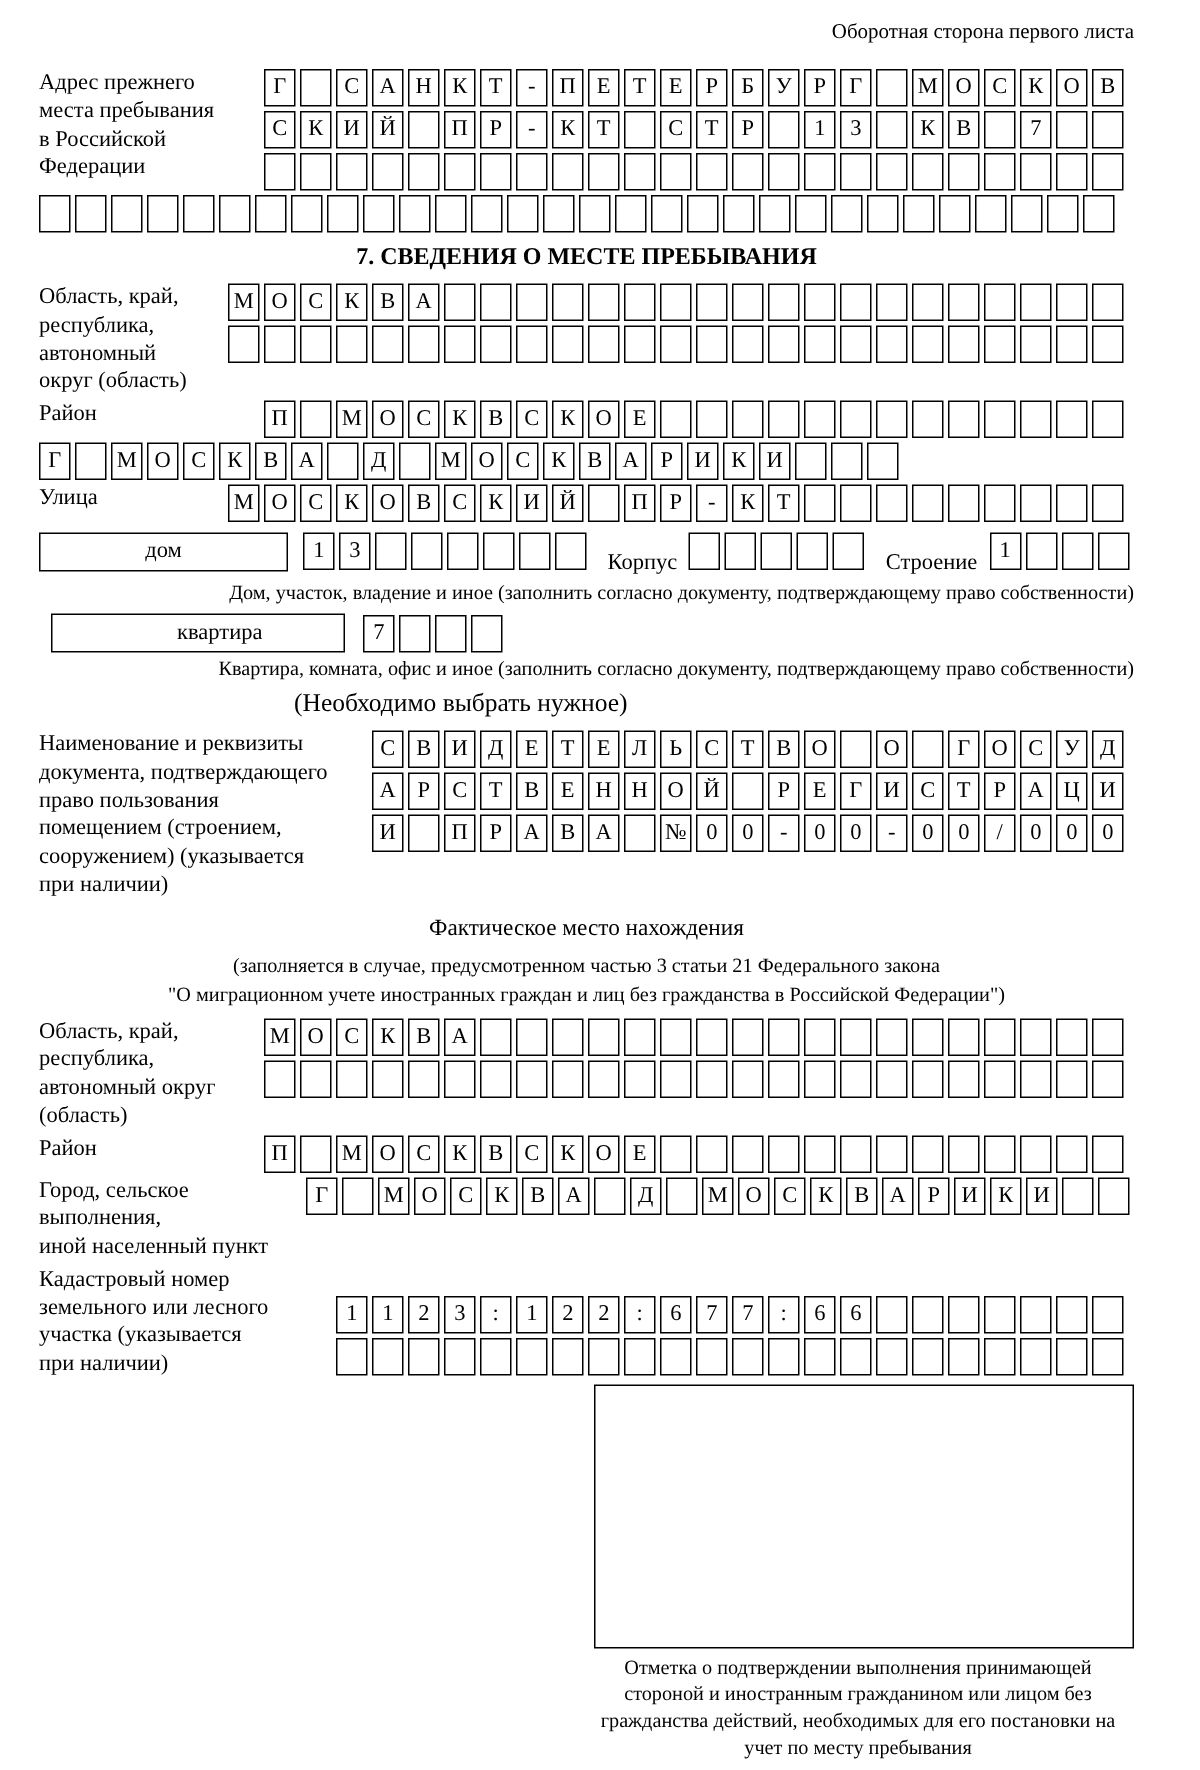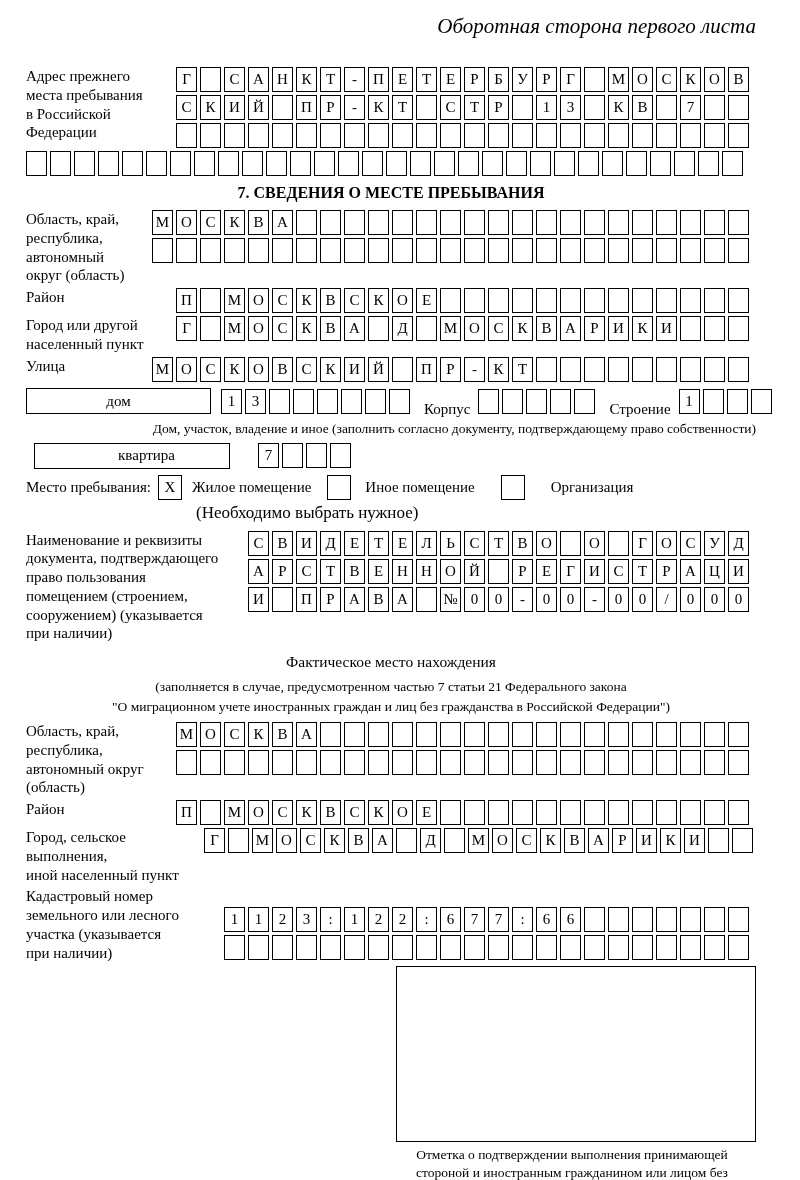--- a/index.html
+++ b/index.html
@@ -1,36 +1,36 @@
 <!DOCTYPE html>
 <html><head>
 <meta charset="utf-8">
 <style>
   html,body{margin:0;padding:0;background:#fff;}
   body{width:800px;height:1180px;overflow:hidden;color:#000;
        font-family:"Liberation Serif","DejaVu Serif",serif;}
   .sheet{padding:14px 44px 0 26px;box-sizing:border-box;width:800px;}
-  .top-right{text-align:right;font-size:21px;margin-bottom:28px;font-style:italic;}
+  .top-right{text-align:right;font-size:14px;margin-bottom:16px;}
   .field{display:flex;align-items:flex-start;margin-bottom:3px;}
   .flabel{font-size:15px;line-height:1.25;white-space:pre-line;flex:none;}
   .w150{width:150px;} .w126{width:126px;} .w222{width:222px;} .w178{width:178px;} .w198{width:198px;}
   .rows{display:flex;flex-direction:column;gap:3px;}
   .cells{display:flex;gap:3px;}
   .cb{box-sizing:border-box;flex:none;width:21px;height:25px;border:1.6px solid #000;
       display:flex;align-items:center;justify-content:center;
       font-size:15px;line-height:1;background:#fff;}
   .caption{font-size:13.5px;text-align:center;margin:3px 0 5px;}
   .caption.left{text-align:right;margin-left:2px;}
   .h2{font-size:16px;font-weight:bold;text-align:center;margin:8px 0 8px;}
   .h3{font-size:15.5px;font-weight:normal;text-align:center;margin:10px 0 6px;}
   .line{display:flex;align-items:center;margin-bottom:3px;}
   .widebox{box-sizing:border-box;height:26px;border:1.6px solid #000;display:flex;
            align-items:center;justify-content:center;font-size:15px;flex:none;}
-  .wb-dom{width:185px;margin-right:10px;}
-  .wb-kv{width:196px;margin-right:28px;padding-left:29px;}
+  .wb-dom{width:166px;margin-right:10px;}
+  .wb-kv{width:196px;margin-right:12px;padding-left:29px;}
   .inline-label{font-size:15px;margin:16px 8px 0 14px;flex:none;}
   .stay{font-size:15px;gap:0;}
   .chk{box-sizing:border-box;width:24px;height:25px;border:1.6px solid #000;flex:none;
        display:flex;align-items:center;justify-content:center;font-size:15px;}
   .stay-note{font-size:17px;margin:2px 0 8px 170px;}
   .notes-center{font-size:13.5px;text-align:center;line-height:1.45;margin-bottom:6px;}
   .cad-rows{margin-top:20px;}
   .stamp-wrap{width:368px;margin-left:auto;margin-top:4px;}
   .stamp-box{box-sizing:border-box;width:360px;height:176px;border:1.6px solid #000;margin-left:auto;}
   .stamp-note{font-size:13.5px;text-align:center;line-height:1.3;margin-top:4px;}
@@ -251,22 +251,20 @@
         <span class="cb"></span>
         <span class="cb"></span>
         <span class="cb"></span>
         <span class="cb"></span>
         <span class="cb"></span>
         <span class="cb"></span>
       </div>
   </div>
 
   <div class="field">
-    <div class="flabel w150">Город или другой
-населенный пункт</div>
     <div class="cells">
         <span class="cb">Г</span>
         <span class="cb"></span>
         <span class="cb">М</span>
         <span class="cb">О</span>
         <span class="cb">С</span>
         <span class="cb">К</span>
         <span class="cb">В</span>
         <span class="cb">А</span>
         <span class="cb"></span>
@@ -351,30 +349,22 @@
 
   <div class="line mt6">
     <div class="widebox wb-kv" style="margin-left:8px;">квартира</div>
     <div class="cells">
         <span class="cb">7</span>
         <span class="cb"></span>
         <span class="cb"></span>
         <span class="cb"></span>
       </div>
   </div>
-
-  <div class="line stay mt6">
-    <span>Место пребывания:</span>
-    <span class="chk" style="margin:0 10px 0 7px;">X</span>
-    <span>Жилое помещение</span>
-    <span class="chk" style="margin:0 14px 0 16px;"></span>
-    <span>Иное помещение</span>
-    <span class="chk" style="margin:0 26px 0 26px;"></span>
-    <span>Организация</span>
-  </div>
+  <div class="caption left">Квартира, комната, офис и иное (заполнить согласно документу, подтверждающему право собственности)</div>
+
   <div class="stay-note">(Необходимо выбрать нужное)</div>
 
   <div class="field">
     <div class="flabel w222">Наименование и реквизиты
 документа, подтверждающего
 право пользования
 помещением (строением,
 сооружением) (указывается
 при наличии)</div>
     <div class="rows">
@@ -445,21 +435,21 @@
           <span class="cb">/</span>
           <span class="cb">0</span>
           <span class="cb">0</span>
           <span class="cb">0</span>
         </div>
     </div>
   </div>
 
   <div class="h3">Фактическое место нахождения</div>
   <div class="notes-center">
-    <div>(заполняется в случае, предусмотренном частью 7 статьи 21 Федерального закона</div>
+    <div>(заполняется в случае, предусмотренном частью 3 статьи 21 Федерального закона</div>
     <div>"О миграционном учете иностранных граждан и лиц без гражданства в Российской Федерации")</div>
   </div>
 
   <div class="field">
     <div class="flabel w150">Область, край,
 республика,
 автономный округ
 (область)</div>
     <div class="rows">
       <div class="cells">

